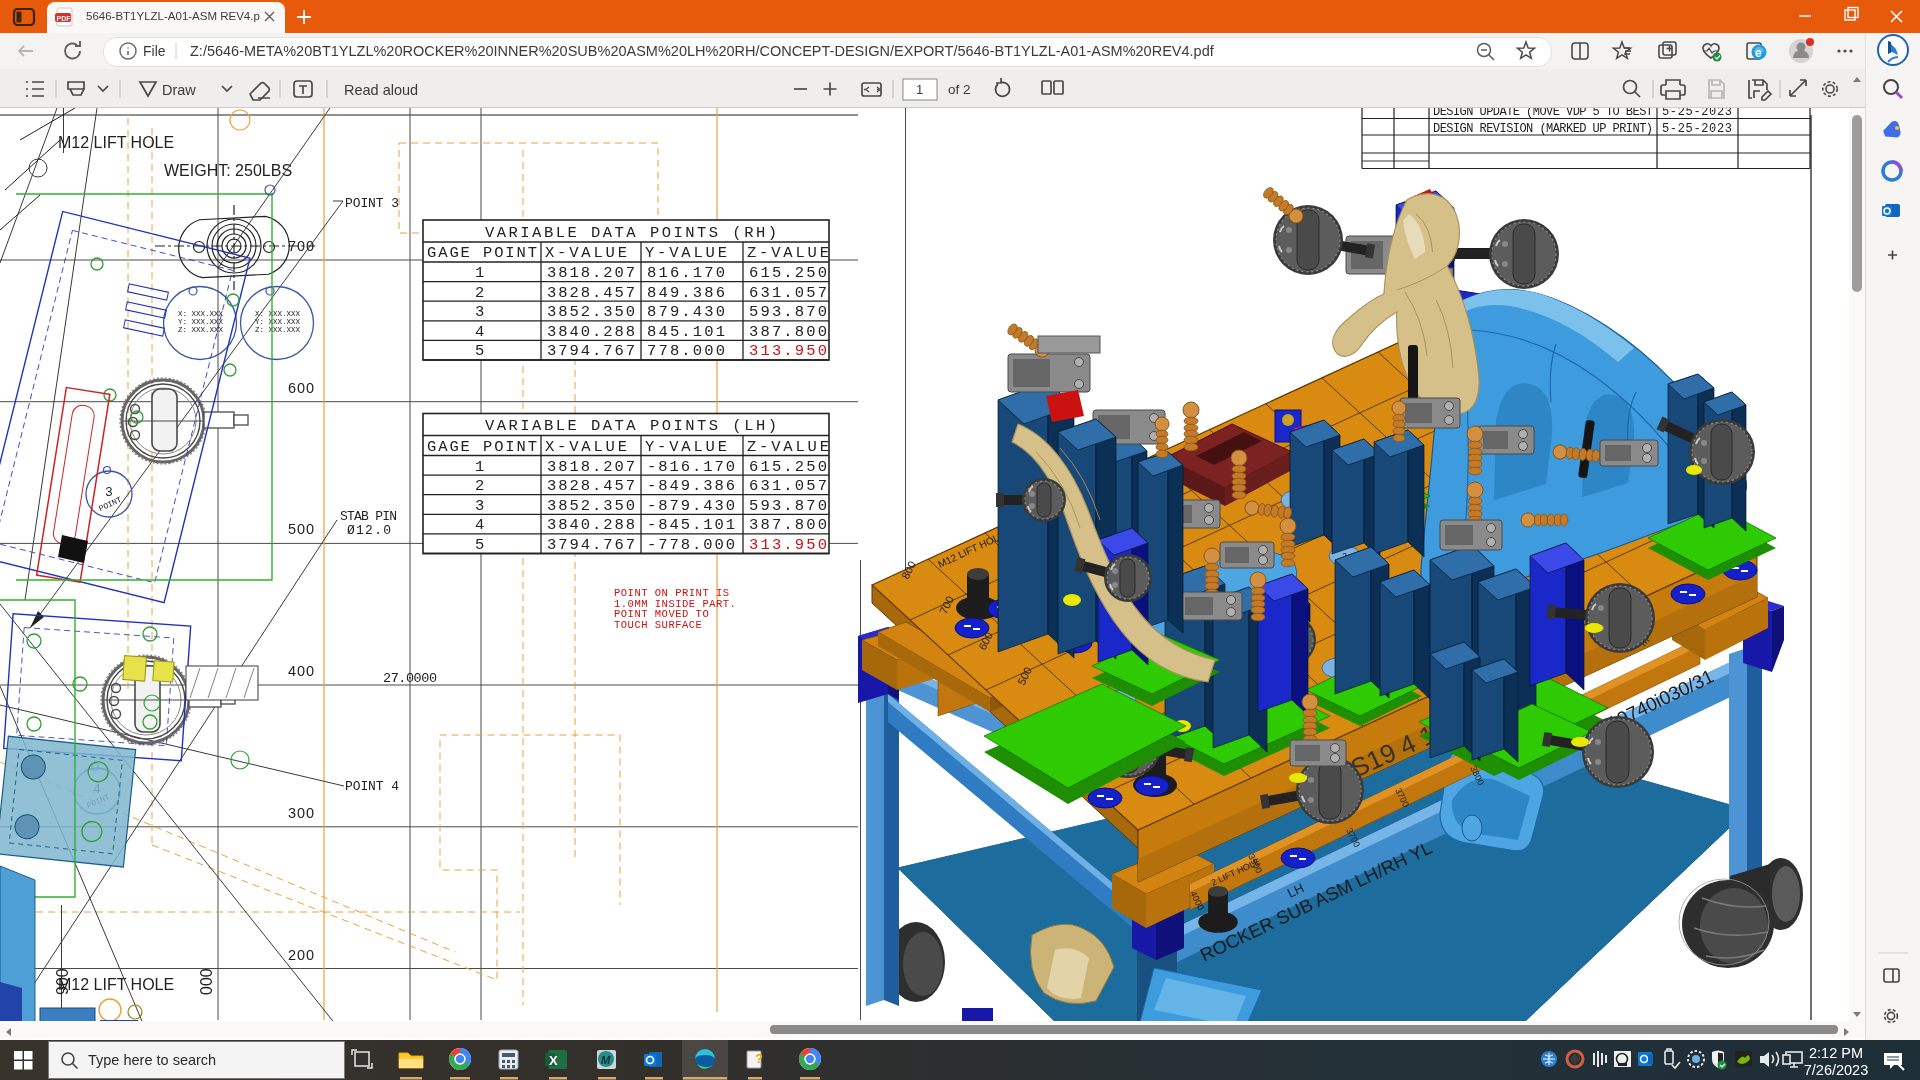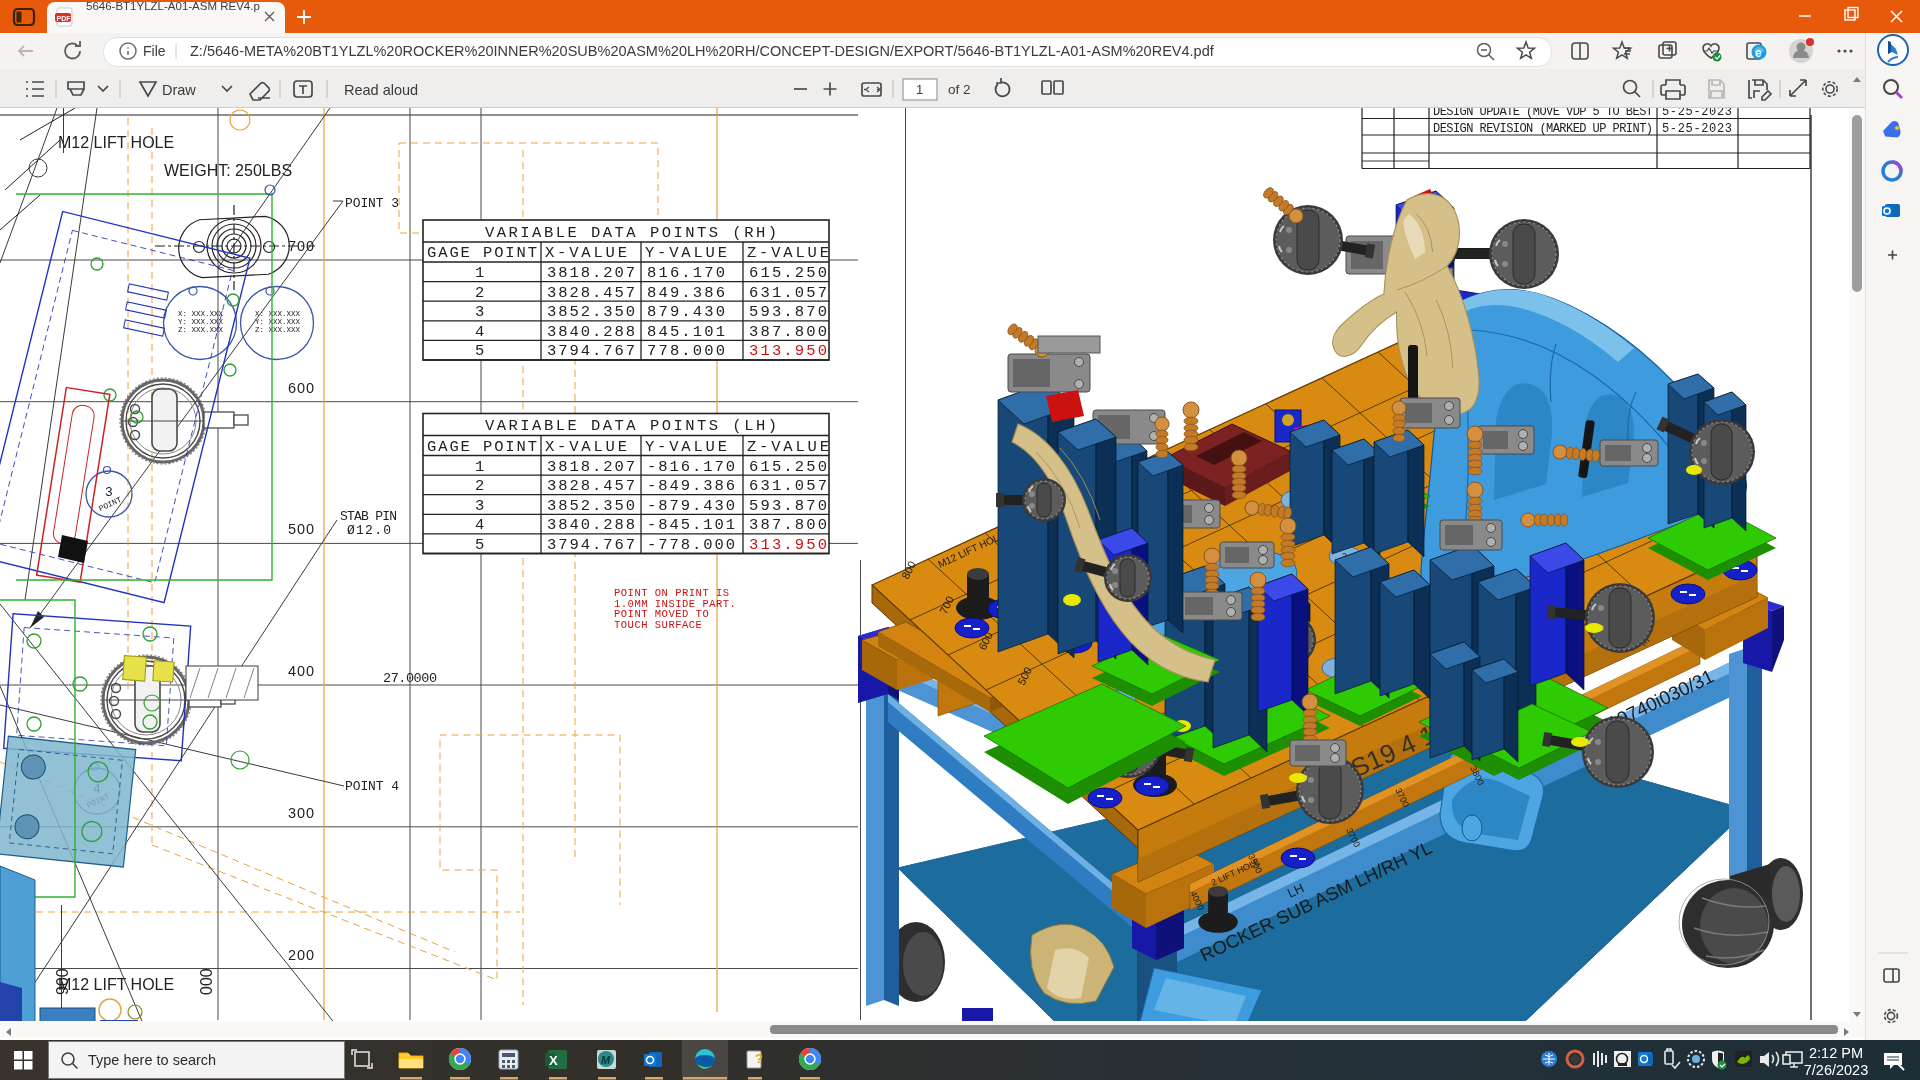--- a/index.html
+++ b/index.html
@@ -1,19 +1,19 @@
 <!DOCTYPE html>
 <html><head>
 <meta charset="utf-8">
 <style>
 html,body{margin:0;padding:0;width:1920px;height:1080px;overflow:hidden;background:#fff;font-family:"Liberation Sans",sans-serif;}
 .abs{position:absolute;}
 #tabbar{left:0;top:0;width:1920px;height:33px;background:#E7590B;}
 #tab{left:47px;top:2px;width:238px;height:31px;background:#FAF8F7;border-radius:8px 8px 0 0;}
-#tabtitle{left:86px;top:0;font-size:11.5px;color:#3b3b3b;white-space:nowrap;}
+#tabtitle{left:86px;top:10px;font-size:11.5px;color:#3b3b3b;white-space:nowrap;}
 #addrbar{left:0;top:33px;width:1920px;height:36px;background:#F5F3F1;}
 #pill{left:103px;top:37px;width:1447px;height:28px;background:#fff;border:1px solid #E2E0DE;border-radius:14px;}
 #pdfbar{left:0;top:69px;width:1920px;height:39px;background:#F0EEEC;border-bottom:1px solid #CFCDCB;box-sizing:border-box;}
 #content{left:0;top:108px;width:1849px;height:913px;background:#fff;overflow:hidden;}
 #vscroll{left:1849px;top:108px;width:16px;height:930px;background:#FAF9F8;}
 #vthumb{left:1852px;top:115px;width:10px;height:177px;background:#9d9d9d;border-radius:5px;}
 #hscroll{left:0;top:1021px;width:1849px;height:17px;background:#FAF9F8;}
 #hthumb{left:770px;top:1025px;width:1068px;height:9px;background:#8a8a8a;border-radius:4px;}
 #sidebar{left:1865px;top:33px;width:55px;height:1007px;background:#F7F5F3;border-left:1px solid #E0DEDC;box-sizing:border-box;}
 #taskbar{left:0;top:1040px;width:1920px;height:40px;background:linear-gradient(90deg,#38332d 0%,#322f2b 35%,#243038 70%,#1e2e37 100%);}

